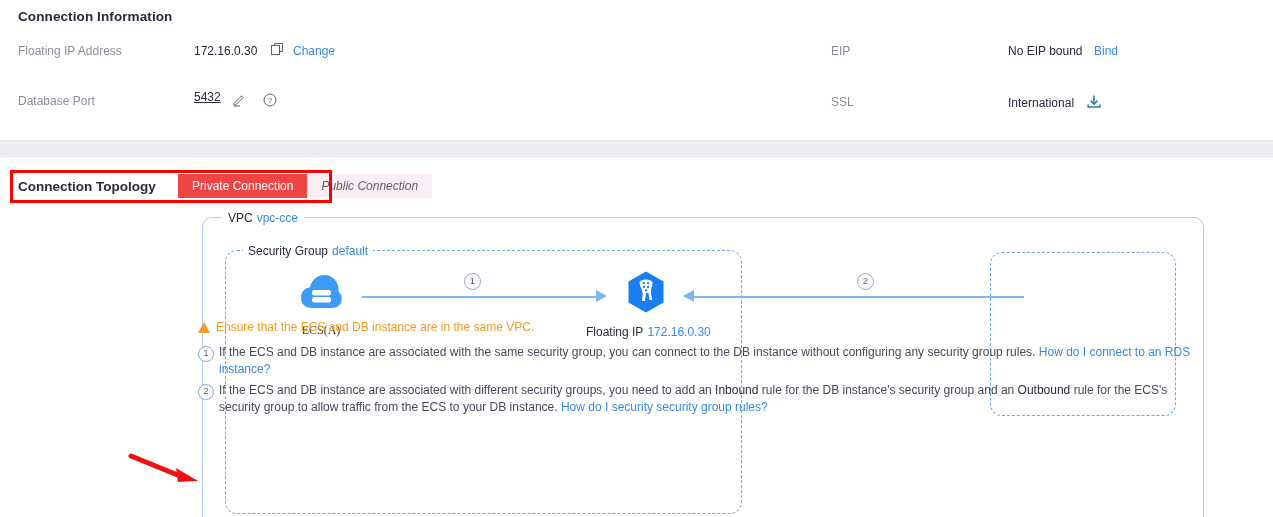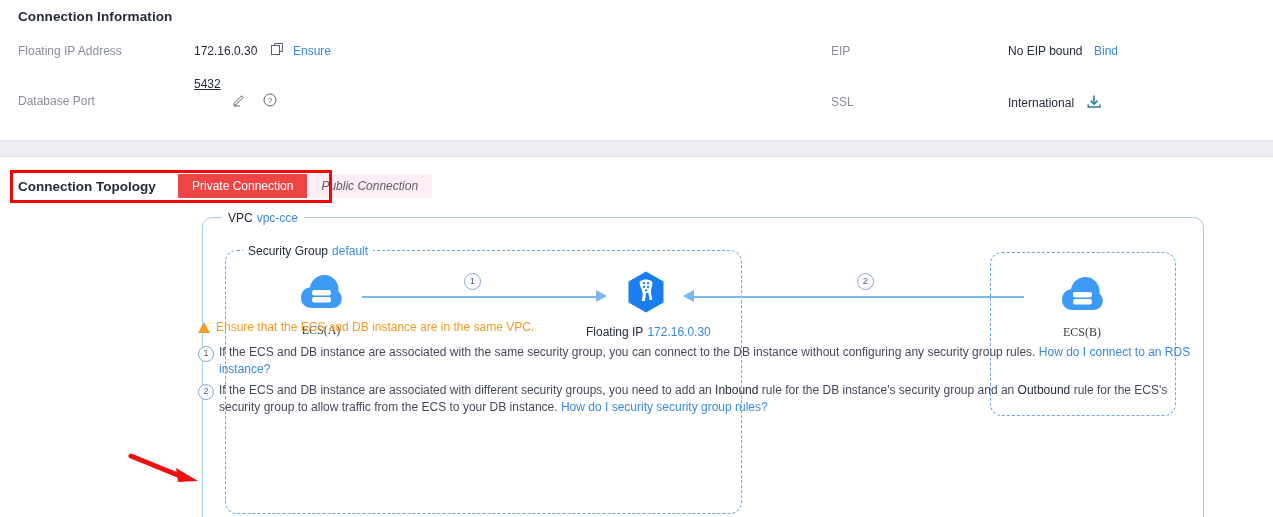--- a/index.html
+++ b/index.html
@@ -29,21 +29,21 @@
   .link{
     position:absolute;font-size:12px;color:#3889e0;cursor:pointer;white-space:nowrap;
   }
   .icon-btn{position:absolute;cursor:pointer;line-height:0;}
   
   #lbl-fip{left:18px;top:44px;}
   #val-fip{left:194px;top:44px;}
   #copy-fip{left:271px;top:42px;}
   #link-change{left:293px;top:44px;}
   #lbl-port{left:18px;top:94px;}
-  #val-port{left:194px;top:77px;text-decoration:underline;}
+  #val-port{left:194px;top:90px;text-decoration:underline;}
   #edit-port{left:232px;top:92px;}
   #help-port{left:263px;top:93px;}
   #lbl-eip{left:831px;top:44px;}
   #val-eip{left:1008px;top:44px;}
   #link-bind{left:1094px;top:44px;}
   #lbl-ssl{left:831px;top:95px;}
   #val-ssl{left:1008px;top:96px;}
   #dl-ssl{left:1086px;top:94px;}
 
   
@@ -163,21 +163,21 @@
   <div id="conn-info-title">Connection Information</div>
 
   <div class="field-label" id="lbl-fip">Floating IP Address</div>
   <div class="field-value" id="val-fip">172.16.0.30</div>
   <span class="icon-btn" id="copy-fip">
     <svg width="14" height="15" viewBox="0 0 14 15">
       <rect x="0.5" y="3.5" width="8" height="9" fill="none" stroke="#58606e" stroke-width="1"></rect>
       <path d="M3.5 3.5 V1.5 H11.5 V9.5 H9" fill="none" stroke="#58606e" stroke-width="1"></path>
     </svg>
   </span>
-  <div class="link" id="link-change">Ensure</div>
+  <div class="link" id="link-change">Change</div>
 
   <div class="field-label" id="lbl-port">Database Port</div>
   <div class="field-value" id="val-port">5432</div>
   <span class="icon-btn" id="edit-port">
     <svg width="15" height="15" viewBox="0 0 15 15">
       <path d="M2 11.4 L9.6 3.8 L11.2 5.4 L3.6 13 H2 Z" fill="none" stroke="#58606e" stroke-width="1"></path>
       <line x1="1.6" y1="14" x2="8" y2="14" stroke="#58606e" stroke-width="1"></line>
     </svg>
   </span>
   <span class="icon-btn" id="help-port">
@@ -249,32 +249,20 @@
         <circle cx="19" cy="17" r="1.15" fill="#1a7ef0"></circle>
         <circle cx="23" cy="17" r="1.15" fill="#1a7ef0"></circle>
         <circle cx="21" cy="20.3" r="1.15" fill="#1a7ef0"></circle>
       </svg>
     </span>
     <div class="node-label">
       <span>Floating IP</span><span class="ipv">172.16.0.30</span>
     </div>
   </div>
 
-  <div class="node" id="node-ecsb">
-    <span>
-      <svg width="44" height="40" viewBox="0 0 44 40">
-        <path d="M13 36 C6 36 2 31.5 2 25.5 C2 20 6 15.8 11 15.2 C12.4 8.2 18.3 3 25.3 3
-                 C33.2 3 39.6 9.4 39.6 17.3 C39.6 18 39.55 18.7 39.45 19.4
-                 C41.6 21.2 42.8 23.8 42.8 26.8 C42.8 31.9 38.7 36 33.6 36 Z" fill="#3e9bf5"></path>
-        <rect x="13" y="18" width="19" height="5.4" rx="2.2" fill="#ffffff"></rect>
-        <rect x="13" y="25" width="19" height="5.4" rx="2.2" fill="#ffffff"></rect>
-      </svg>
-    </span>
-    <div class="node-label">ECS(B)</div>
-  </div>
 
   <div class="conn-line" id="line1"></div>
   <div id="arrow1"></div>
   <div class="circ-num" id="circ1">1</div>
 
   <div class="conn-line" id="line2"></div>
   <div id="arrow2"></div>
   <div class="circ-num" id="circ2">2</div>
 
   <div class="note-row" id="note-warn">

